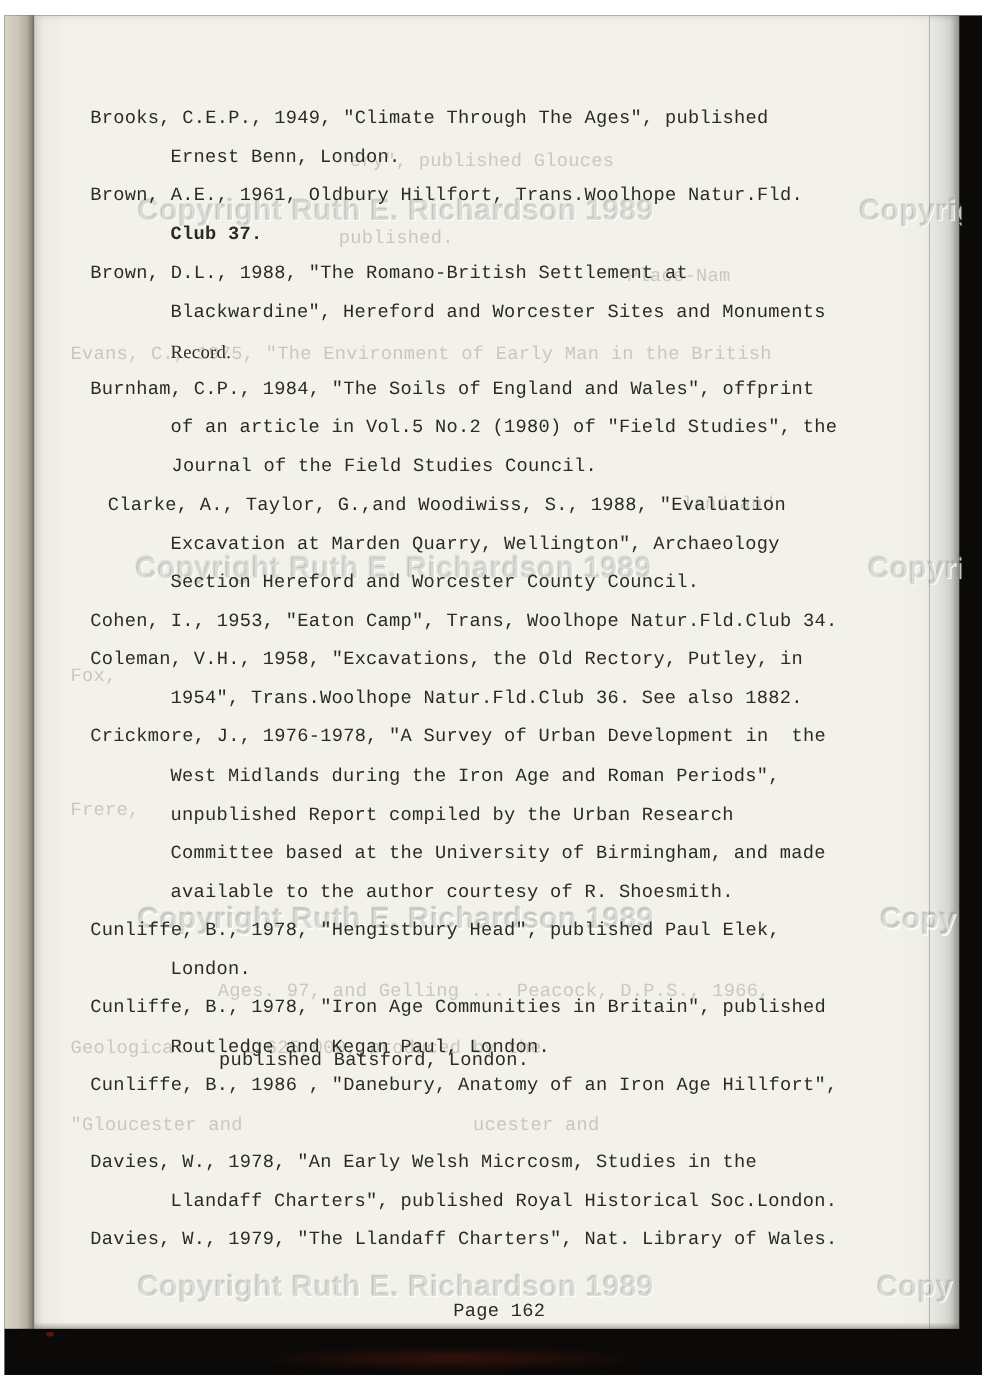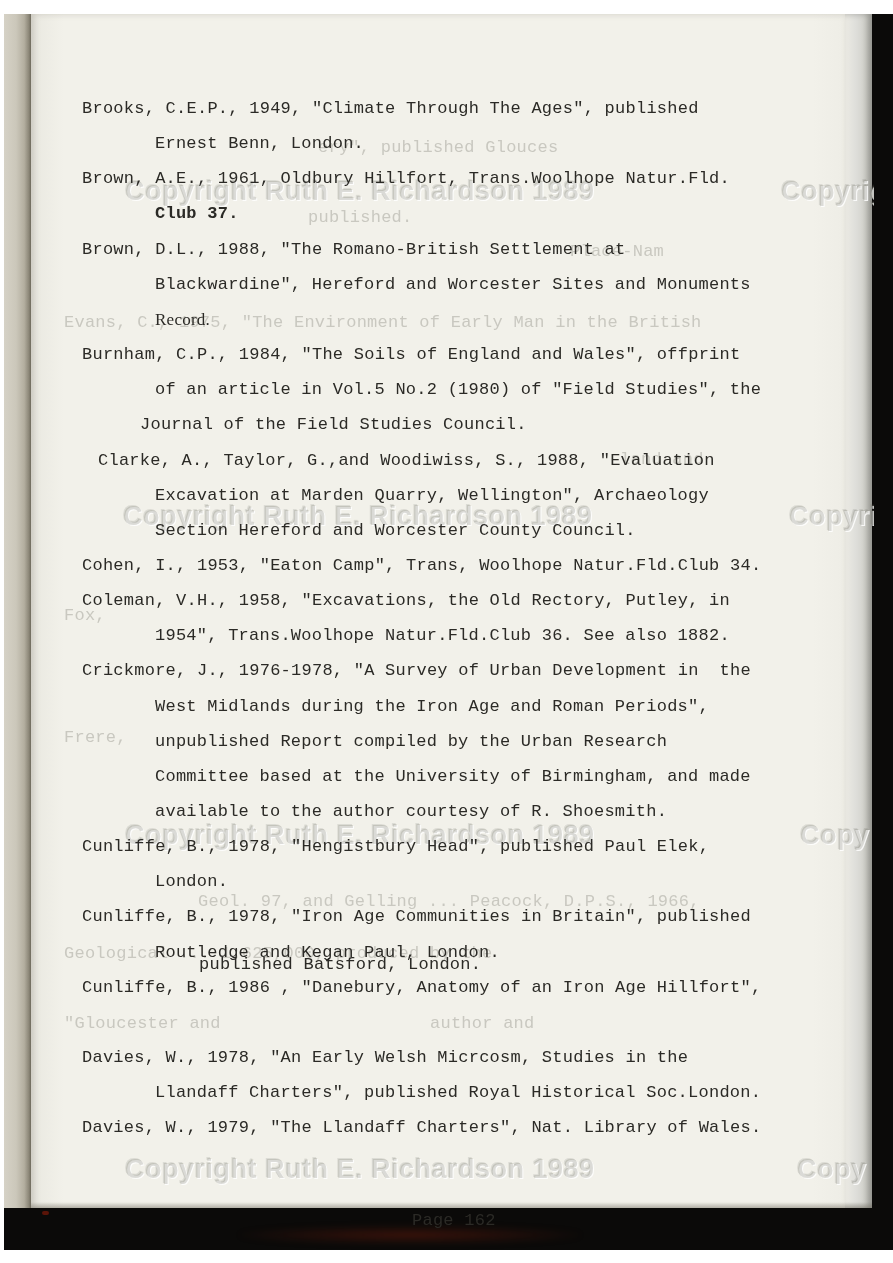--- a/index.html
+++ b/index.html
@@ -25,21 +25,21 @@
   .band-smudge{position:absolute;left:240px;top:1226px;width:340px;height:18px;
                background:radial-gradient(ellipse at center,rgba(110,28,12,.50) 0%,rgba(110,28,12,0) 75%);
                filter:blur(3px);}
   .band-dot{position:absolute;left:42px;top:1211px;width:7px;height:4px;background:#5a1408;
             border-radius:2px;filter:blur(.5px);}
   
   .bib-line{position:absolute;font:17px/23px "Liberation Mono",monospace;letter-spacing:.25px;
             color:#2b2a26;white-space:pre;}
   
   .page-num{position:absolute;left:412px;top:1181px;font:17px/23px "Liberation Mono",monospace;
-            letter-spacing:.25px;color:#2b2a26;white-space:pre;margin-top:28px;}
+            letter-spacing:.25px;color:#2b2a26;white-space:pre;}
   
   .wm{position:absolute;font-family:"Liberation Sans",sans-serif;font-size:27px;font-weight:bold;
       letter-spacing:.5px;color:rgba(128,126,114,.26);white-space:pre;
       text-shadow:1px 1px 0 rgba(255,255,255,.85),-1px -1px 0 rgba(95,92,82,.14);}
   .wm-frag{overflow:hidden;}
   
   .bleed{position:absolute;font:17px/23px "Liberation Mono",monospace;letter-spacing:.25px;
          color:#c9c8c0;white-space:pre;filter:blur(.35px);}
 </style>
 </head>
@@ -55,24 +55,24 @@
   <div class="band-dot"></div>
 
   <div id="bleed-layer">
       <div class="bleed" style="left: 318px; top: 136px;">ery", published Glouces</div>
       <div class="bleed" style="left: 308px; top: 206px;">published.</div>
       <div class="bleed" style="left: 570px; top: 240px;">Place-Nam</div>
       <div class="bleed" style="left: 64px; top: 311px;">Evans, C., 1975, "The Environment of Early Man in the British</div>
       <div class="bleed" style="left: 620px; top: 448px;">land and</div>
       <div class="bleed" style="left: 64px; top: 604px;">Fox,</div>
       <div class="bleed" style="left: 64px; top: 726px;">Frere,</div>
-      <div class="bleed" style="left: 198px; top: 890px;">Geol. 97, and Gelling ... Peacock, D.P.S., 1966,</div>
+      <div class="bleed" style="left: 198px; top: 890px;">Ages. 97, and Gelling ... Peacock, D.P.S., 1966,</div>
       <div class="bleed" style="left: 64px; top: 942px;">Geological ... 1:625,000, produced by the</div>
       <div class="bleed" style="left: 64px; top: 1012px;">"Gloucester and</div>
-      <div class="bleed" style="left: 430px; top: 1012px;">author and</div>
+      <div class="bleed" style="left: 430px; top: 1012px;">ucester and</div>
     </div>
   <div id="wm-layer">
       <div class="wm" style="left: 125px; top: 176px;">Copyright Ruth E. Richardson 1989</div>
       <div class="wm wm-frag" style="left: 781px; top: 176px; width: 93px;">Copyrig</div>
       <div class="wm" style="left: 123px; top: 501px;">Copyright Ruth E. Richardson 1989</div>
       <div class="wm wm-frag" style="left: 789px; top: 501px; width: 85px;">Copyrig</div>
       <div class="wm" style="left: 125px; top: 820px;">Copyright Ruth E. Richardson 1989</div>
       <div class="wm wm-frag" style="left: 800px; top: 820px; width: 74px;">Copy</div>
       <div class="wm" style="left: 125px; top: 1154px;">Copyright Ruth E. Richardson 1989</div>
       <div class="wm wm-frag" style="left: 797px; top: 1154px; width: 77px;">Copy</div>
@@ -80,21 +80,21 @@
   <div id="bib-layer">
       <div class="bib-line" style="top: 97px; left: 82px;">Brooks, C.E.P., 1949, "Climate Through The Ages", published</div>
       <div class="bib-line" style="top: 132.15px; left: 155px;">Ernest Benn, London.</div>
       <div class="bib-line" style="top: 167.3px; left: 82px;">Brown, A.E., 1961, Oldbury Hillfort, Trans.Woolhope Natur.Fld.</div>
       <div class="bib-line" style="top: 202.45px; left: 155px; font-weight: bold;">Club 37.</div>
       <div class="bib-line" style="top: 237.6px; left: 82px;">Brown, D.L., 1988, "The Romano-British Settlement at</div>
       <div class="bib-line" style="top: 272.75px; left: 155px;">Blackwardine", Hereford and Worcester Sites and Monuments</div>
       <div class="bib-line" style="top: 307.9px; left: 155px; font-family: Liberation Serif, serif;">Record.</div>
       <div class="bib-line" style="top: 343.05px; left: 82px;">Burnham, C.P., 1984, "The Soils of England and Wales", offprint</div>
       <div class="bib-line" style="top: 378.2px; left: 155px;">of an article in Vol.5 No.2 (1980) of "Field Studies", the</div>
-      <div class="bib-line" style="top: 413.35px; left: 140px;">Journal of the Field Studies Council.</div>
+      <div class="bib-line" style="top: 413.35px; left: 156px;">Journal of the Field Studies Council.</div>
       <div class="bib-line" style="top: 448.5px; left: 82px; margin-left: 16px;">Clarke, A., Taylor, G.,and Woodiwiss, S., 1988, "Evaluation</div>
       <div class="bib-line" style="top: 483.65px; left: 155px;">Excavation at Marden Quarry, Wellington", Archaeology</div>
       <div class="bib-line" style="top: 518.8px; left: 155px;">Section Hereford and Worcester County Council.</div>
       <div class="bib-line" style="top: 553.95px; left: 82px;">Cohen, I., 1953, "Eaton Camp", Trans, Woolhope Natur.Fld.Club 34.</div>
       <div class="bib-line" style="top: 589.1px; left: 82px;">Coleman, V.H., 1958, "Excavations, the Old Rectory, Putley, in</div>
       <div class="bib-line" style="top: 624.25px; left: 155px;">1954", Trans.Woolhope Natur.Fld.Club 36. See also 1882.</div>
       <div class="bib-line" style="top: 659.4px; left: 82px;">Crickmore, J., 1976-1978, "A Survey of Urban Development in  the</div>
       <div class="bib-line" style="top: 694.55px; left: 155px;">West Midlands during the Iron Age and Roman Periods",</div>
       <div class="bib-line" style="top: 729.7px; left: 155px;">unpublished Report compiled by the Urban Research</div>
       <div class="bib-line" style="top: 764.85px; left: 155px;">Committee based at the University of Birmingham, and made</div>

